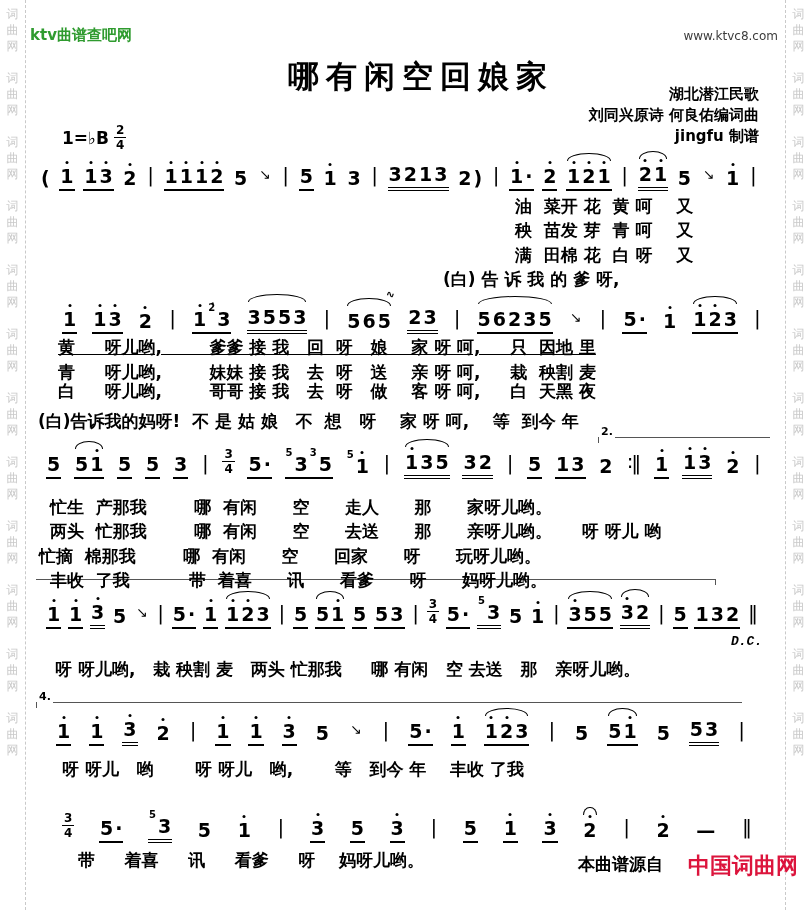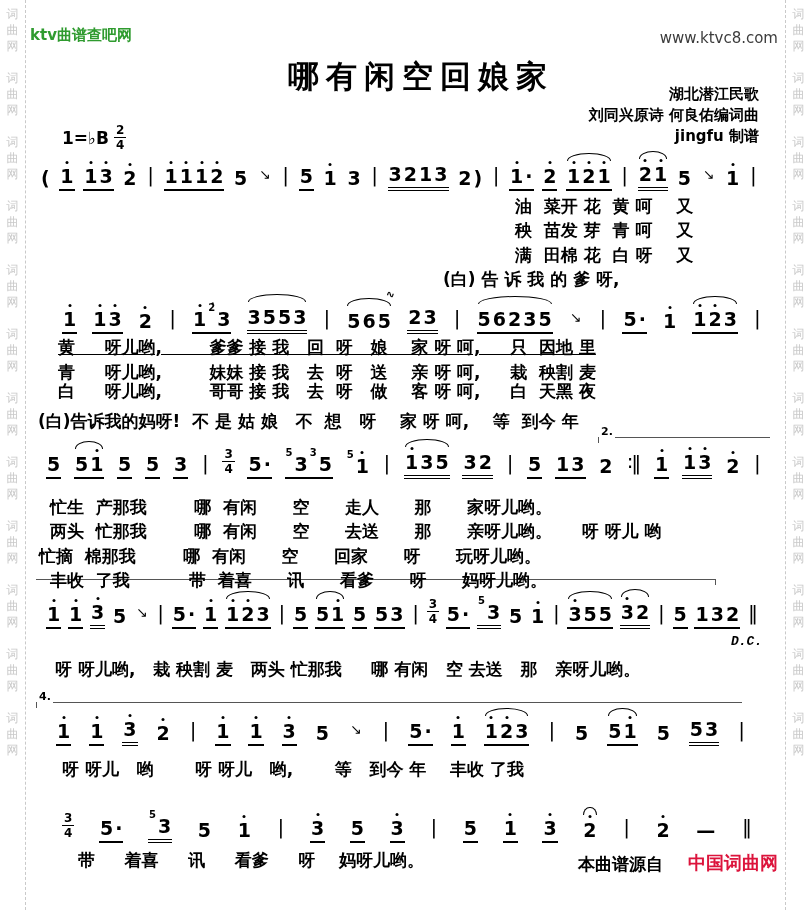--- a/index.html
+++ b/index.html
@@ -5,21 +5,21 @@
   html,body{margin:0;padding:0;background:#fff;}
   .sheet{position:relative;width:811px;height:910px;background:#fff;overflow:hidden;
          font-family:"DejaVu Sans",sans-serif;color:#000;}
   
   .wm{position:absolute;top:0;bottom:0;width:25px;color:#c9c9c9;font-size:12px;line-height:16px;
       text-align:center;overflow:hidden;}
   .wm .wm-text{white-space:pre;display:block;padding-top:6px;}
   .wm.left{left:0;border-right:1px dashed #c9c9c9;}
   .wm.right{right:0;border-left:1px dashed #c9c9c9;}
   .site-name{position:absolute;left:30px;top:26px;color:#2f9b2f;font-size:15px;font-weight:bold;cursor:pointer;}
-  .site-url{position:absolute;right:33px;top:29px;color:#3c3c3c;font-size:15px;cursor:pointer;}
+  .site-url{position:absolute;right:33px;top:29px;color:#3c3c3c;font-size:12px;cursor:pointer;}
   .title{position:absolute;left:288px;top:56px;margin:0;font-size:31px;font-weight:700;letter-spacing:7px;
          font-family:"DejaVu Serif",serif;}
   .credits{position:absolute;right:52px;top:84px;text-align:right;font-size:15px;font-weight:bold;line-height:21px;}
   .keysig{position:absolute;left:62px;top:124px;font-size:17px;font-weight:bold;display:flex;align-items:center;gap:5px;}
   .frac{display:inline-flex;flex-direction:column;align-items:center;line-height:1;font-size:12px;font-weight:bold;}
   .frac .num{border-bottom:1px solid #000;padding:0 2px 1px;font-style:normal;}
   .frac .den{padding-top:1px;font-style:normal;}
   
   .nline{position:absolute;display:flex;justify-content:space-between;align-items:flex-end;
          font-size:19px;font-weight:bold;}
@@ -38,21 +38,21 @@
   .trill::after{content:"∿";position:absolute;top:-17px;right:-3px;font-size:11px;}
   
   .volta{position:absolute;border-top:1px solid #555;height:6px;}
   .volta .vl{position:absolute;left:1px;top:-13px;font-size:11px;font-weight:bold;background:#fff;padding:0 2px;}
   .volta.tick-l::before{content:"";position:absolute;left:0;top:-1px;height:6px;border-left:1px solid #555;}
   .volta.tick-r::after{content:"";position:absolute;right:0;top:-1px;height:6px;border-right:1px solid #555;}
   .lyr{position:absolute;white-space:pre;font-size:17px;font-weight:bold;}
   .dc{position:absolute;left:731px;top:634px;font-size:13px;font-style:italic;font-weight:bold;
       font-family:Liberation Mono, monospace;}
   .footer-src{position:absolute;left:578px;top:853px;font-size:17px;font-weight:bold;}
-  .footer-brand{position:absolute;left:688px;top:851px;font-size:18px;font-weight:bold;color:#dc143c;cursor:pointer;}
+  .footer-brand{position:absolute;left:688px;top:851px;font-size:22px;font-weight:bold;color:#dc143c;cursor:pointer;}
 </style>
 </head>
 <body>
 
 <div class="sheet">
 
   <div class="wm left">
     <span class="wm-text">词
 曲
 网

